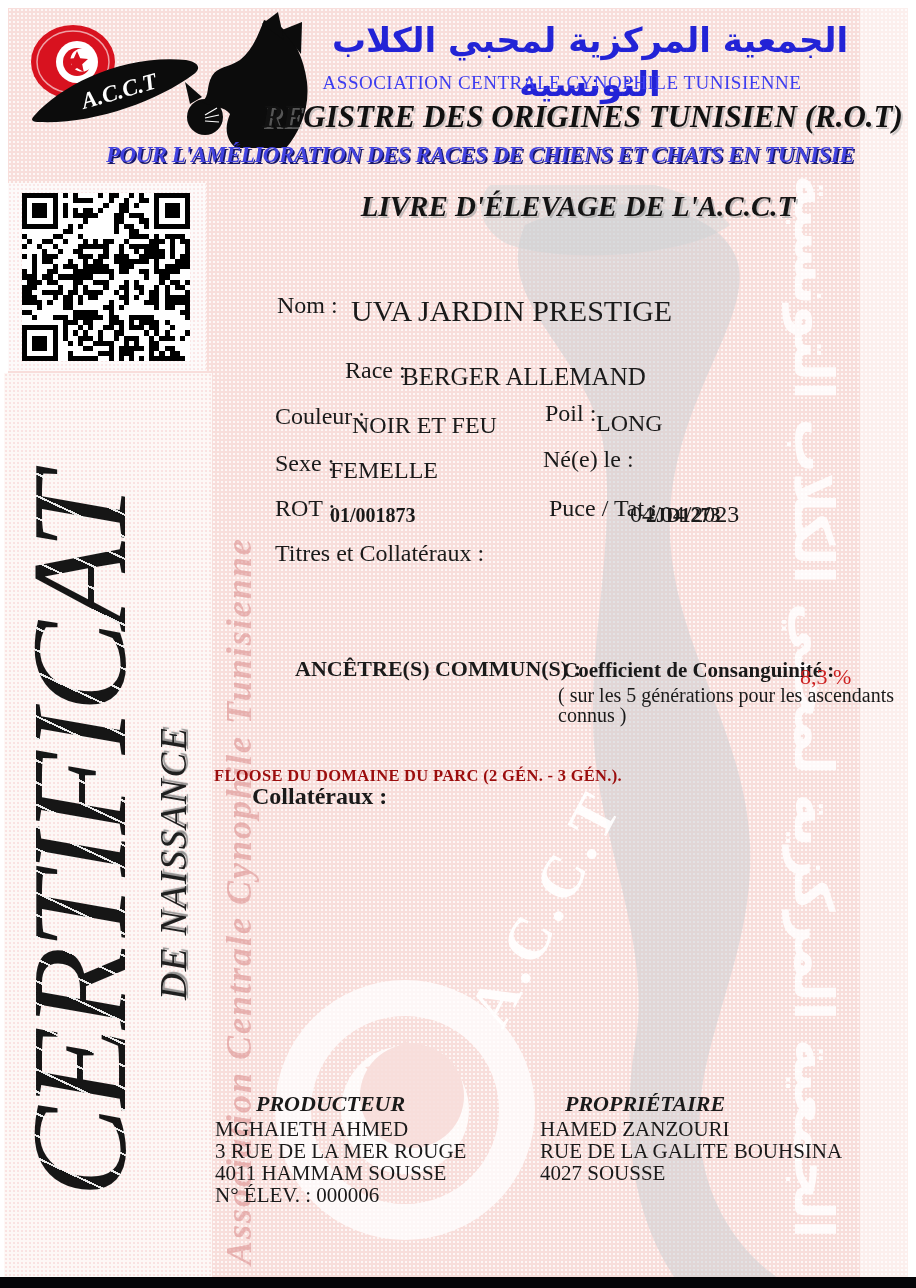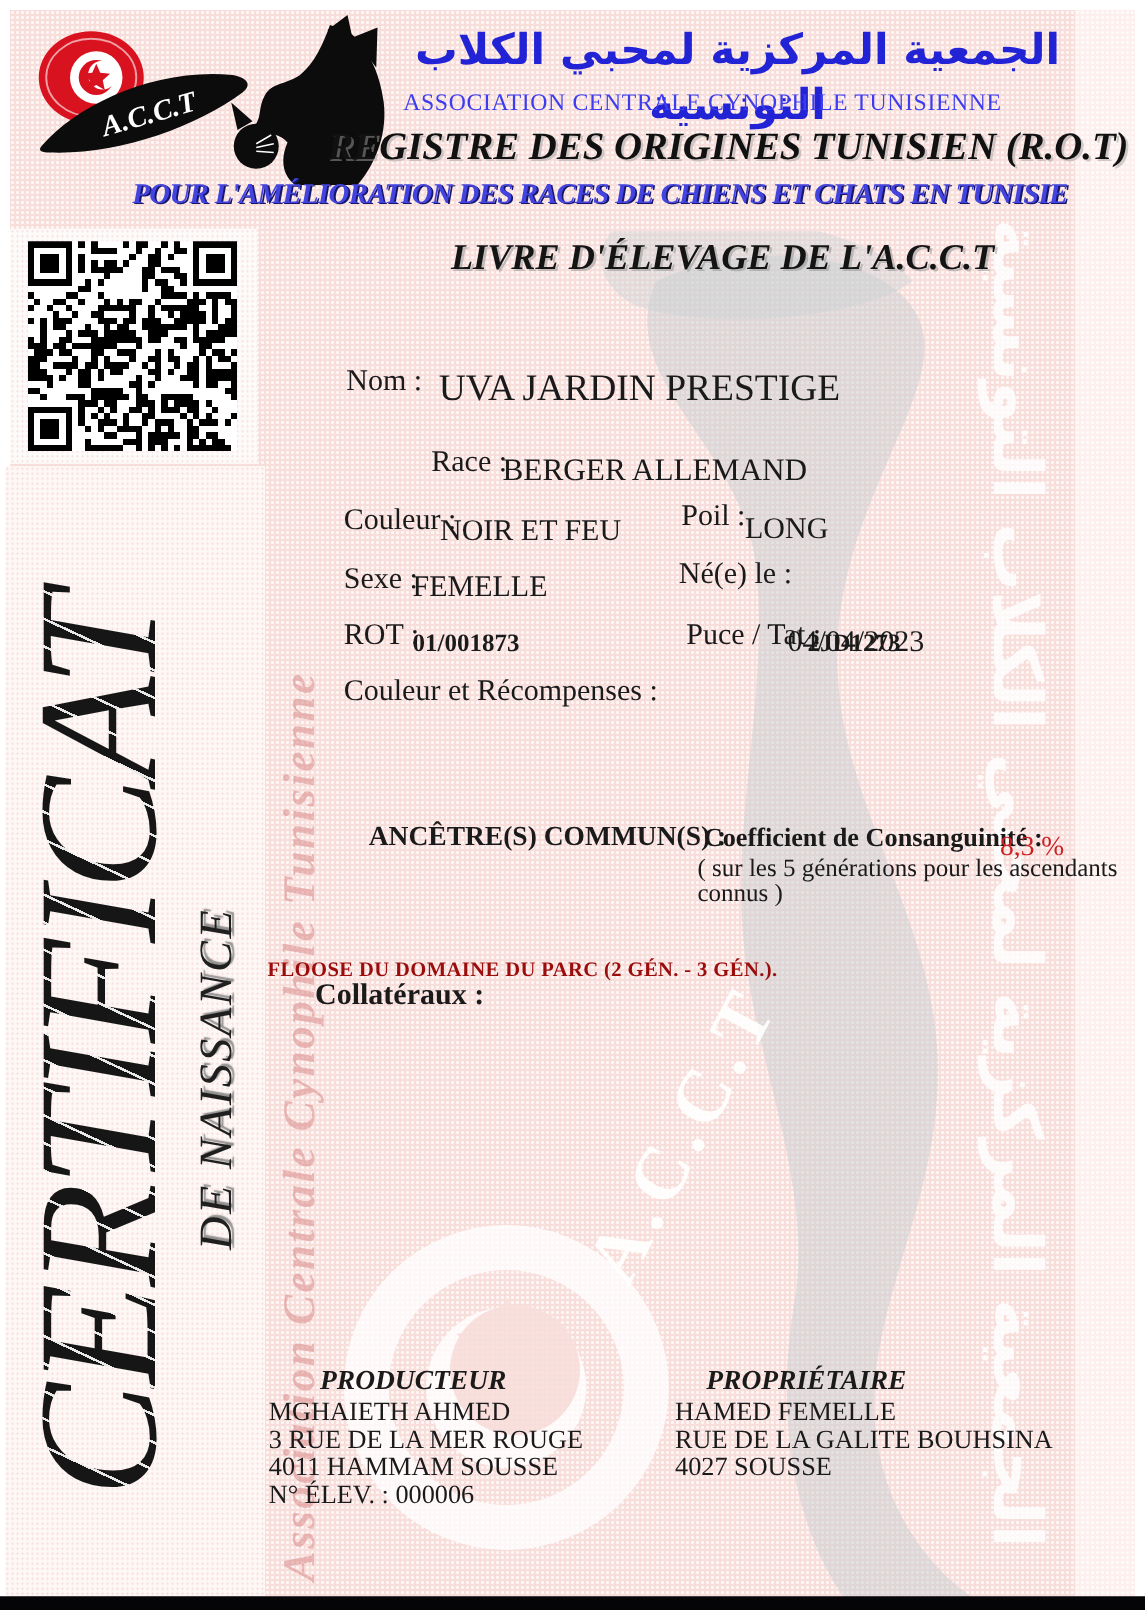--- a/index.html
+++ b/index.html
@@ -619,35 +619,35 @@
 
   <div class="abs fld lab" style="left:543px;top:446px;">Né(e)  le :</div>
   <div class="abs fld val" style="left:630px;top:453px;margin-top:48px;">04/04/2023</div>
 
   <div class="abs fld lab" style="left:275px;top:495px;text-align:right;">ROT :</div>
   <div class="abs fld bold-val" style="left:330px;top:504px;">01/001873</div>
 
   <div class="abs fld lab" style="left:549px;top:495px;">Puce / Tat :</div>
   <div class="abs fld bold-val" style="left:646px;top:504px;">2JD1273</div>
 
-  <div class="abs fld lab" style="left:275px;top:540px;">Couleur et Récompenses :</div>
+  <div class="abs fld lab" style="left:275px;top:540px;">Titres et Collatéraux :</div>
 
   <div class="abs fld anc-label" style="left:255px;top:656px;margin-left:40px;">ANCÊTRE(S) COMMUN(S) :</div>
   <div class="abs fld coef-label" style="left:563px;top:658px;">Coefficient de Consanguinité :</div>
   <div class="abs fld coef-val" style="left:800px;top:664px;">8,3 %</div>
   <div class="abs fld coef-note" style="left:558px;top:684px;">( sur les 5 générations pour les ascendants</div>
   <div class="abs fld coef-note" style="left:558px;top:704px;">connus )</div>
   <div class="abs fld floose" style="left:214px;top:766px;">FLOOSE DU DOMAINE DU PARC (2 GÉN. - 3 GÉN.).</div>
   <div class="abs fld collat" style="left:252px;top:783px;">Collatéraux :</div>
 
   <div class="abs fld block-title" style="left:256px;top:1091px;">PRODUCTEUR</div>
   <div class="abs fld addr" style="left:215px;top:1117px;">MGHAIETH AHMED</div>
   <div class="abs fld addr" style="left:215px;top:1139px;">3 RUE DE LA MER ROUGE</div>
   <div class="abs fld addr" style="left:215px;top:1161px;">4011 HAMMAM SOUSSE</div>
   <div class="abs fld addr" style="left:215px;top:1183px;">N° ÉLEV. : 000006</div>
 
   <div class="abs fld block-title" style="left:565px;top:1091px;">PROPRIÉTAIRE</div>
-  <div class="abs fld addr" style="left:540px;top:1117px;">HAMED FEMELLE</div>
+  <div class="abs fld addr" style="left:540px;top:1117px;">HAMED ZANZOURI</div>
   <div class="abs fld addr" style="left:540px;top:1139px;">RUE DE LA GALITE BOUHSINA</div>
   <div class="abs fld addr" style="left:540px;top:1161px;">4027 SOUSSE</div>
 
   <div class="abs bottom-bar"></div>
 </div>
 
 </body></html>

